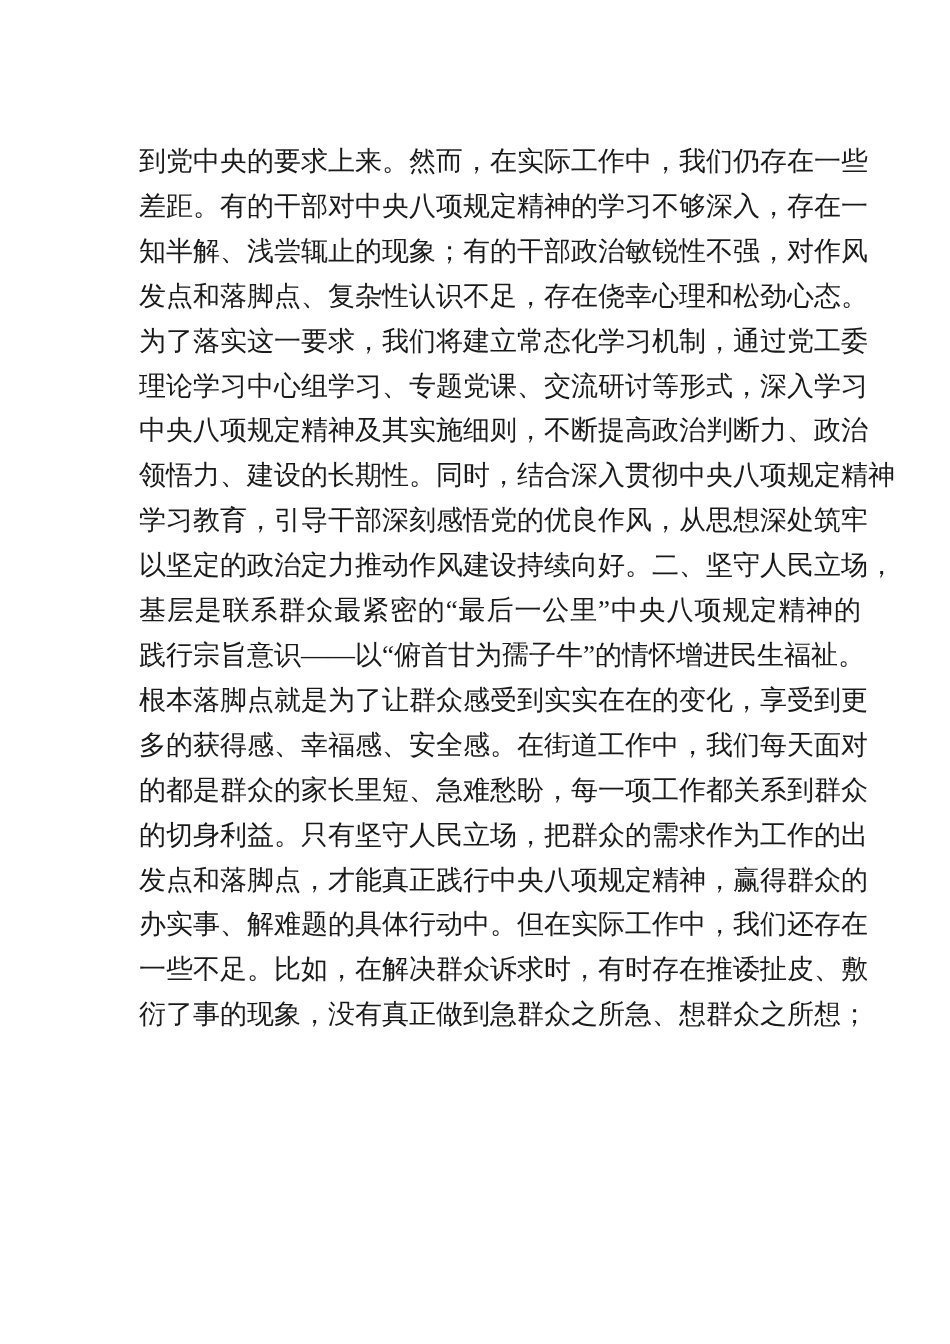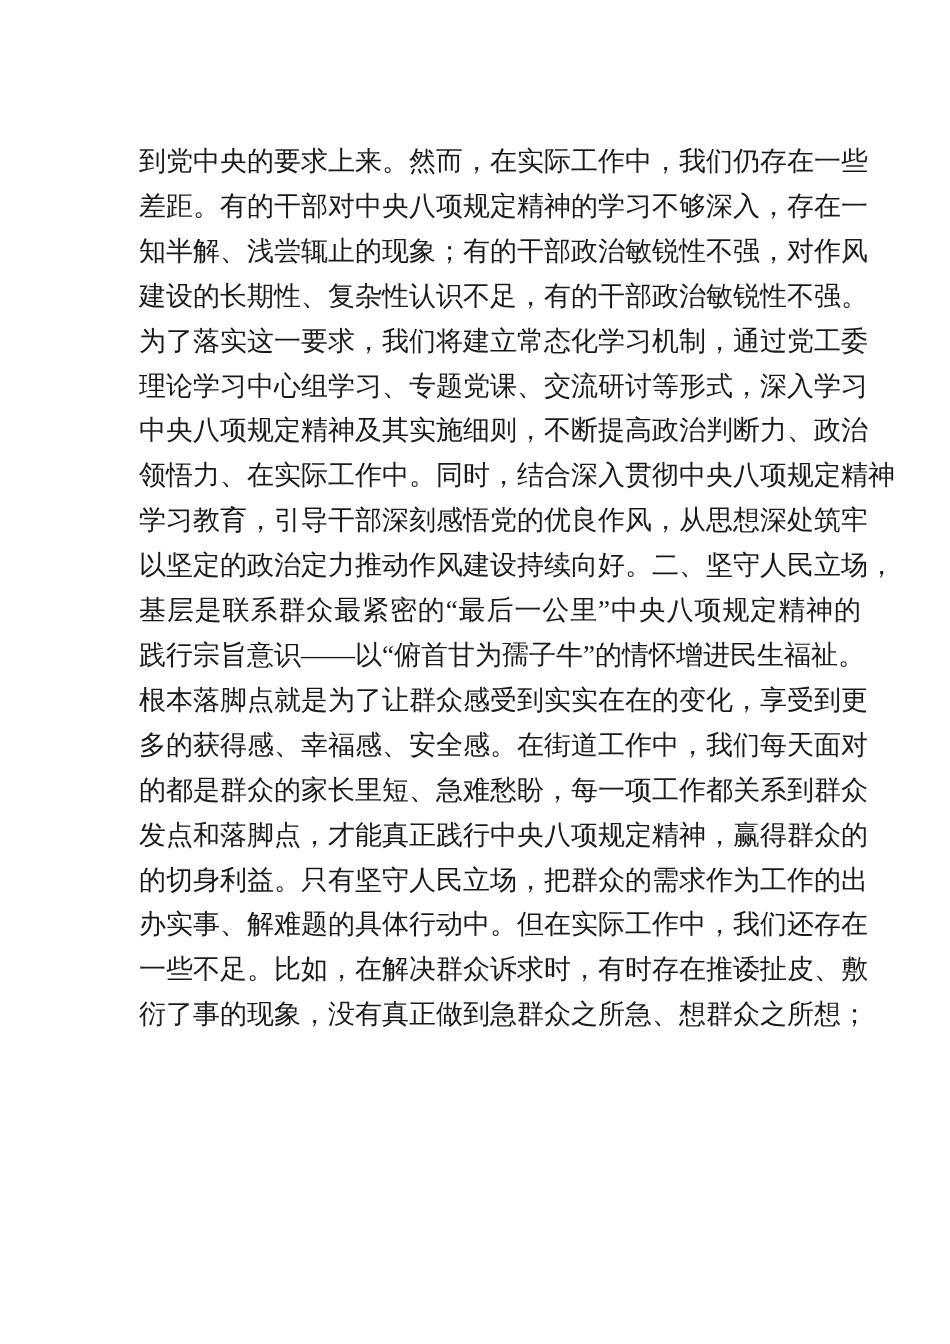--- a/index.html
+++ b/index.html
@@ -40,31 +40,31 @@
   }
 </style>
 </head>
 <body>
 
 <div class="page">
   <div class="text-block">
       <div class="line">到党中央的要求上来。然而，在实际工作中，我们仍存在一些</div>
       <div class="line">差距。有的干部对中央八项规定精神的学习不够深入，存在一</div>
       <div class="line">知半解、浅尝辄止的现象；有的干部政治敏锐性不强，对作风</div>
-      <div class="line">建设的长期性、复杂性认识不足，有的干部政治敏锐性不强。</div>
+      <div class="line">发点和落脚点、复杂性认识不足，存在侥幸心理和松劲心态。</div>
       <div class="line">为了落实这一要求，我们将建立常态化学习机制，通过党工委</div>
       <div class="line">理论学习中心组学习、专题党课、交流研讨等形式，深入学习</div>
       <div class="line">中央八项规定精神及其实施细则，不断提高政治判断力、政治</div>
-      <div class="line">领悟力、在实际工作中。同时，结合深入贯彻中央八项规定精神</div>
+      <div class="line">领悟力、建设的长期性。同时，结合深入贯彻中央八项规定精神</div>
       <div class="line">学习教育，引导干部深刻感悟党的优良作风，从思想深处筑牢</div>
       <div class="line">以坚定的政治定力推动作风建设持续向好。二、坚守人民立场，</div>
       <div class="line">基层是联系群众最紧密的“最后一公里”中央八项规定精神的</div>
       <div class="line">践行宗旨意识——以“俯首甘为孺子牛”的情怀增进民生福祉。</div>
       <div class="line">根本落脚点就是为了让群众感受到实实在在的变化，享受到更</div>
       <div class="line">多的获得感、幸福感、安全感。在街道工作中，我们每天面对</div>
       <div class="line">的都是群众的家长里短、急难愁盼，每一项工作都关系到群众</div>
+      <div class="line">的切身利益。只有坚守人民立场，把群众的需求作为工作的出</div>
       <div class="line">发点和落脚点，才能真正践行中央八项规定精神，赢得群众的</div>
-      <div class="line">的切身利益。只有坚守人民立场，把群众的需求作为工作的出</div>
       <div class="line">办实事、解难题的具体行动中。但在实际工作中，我们还存在</div>
       <div class="line">一些不足。比如，在解决群众诉求时，有时存在推诿扯皮、敷</div>
       <div class="line">衍了事的现象，没有真正做到急群众之所急、想群众之所想；</div>
     </div>
 </div>
 
 </body></html>

